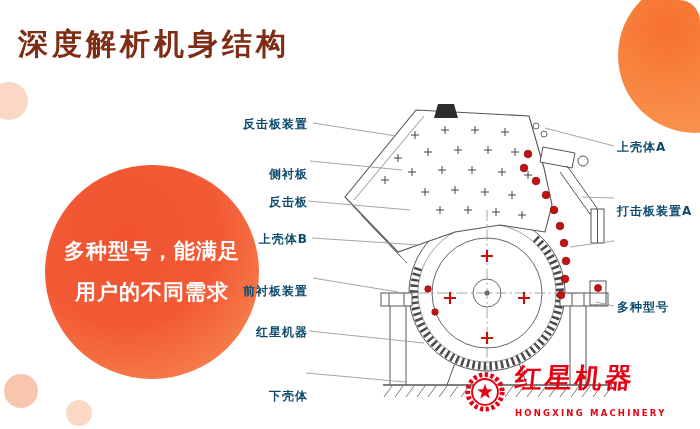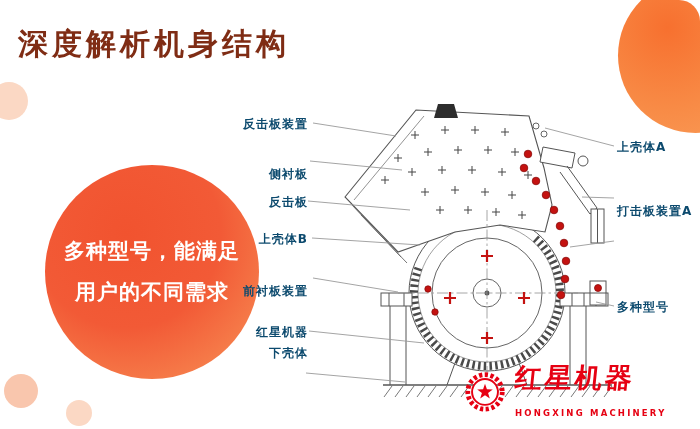--- a/index.html
+++ b/index.html
@@ -123,21 +123,21 @@
 
     <path fill="none" stroke="#9a9a9a" stroke-width="0.9" d="M313,123 L396,136 M310,161 L402,170 M308,201 L410,210 M312,238 L420,245 M313,278 L398,292 M309,331 L424,343 M306,373 L405,382 M614,146 L545,128 M614,198 L582,197 M614,241 L570,247 M614,306 L596,302"></path>
   </svg>
 
   <div class="lbl lbl-l" style="top:116px">反击板装置</div>
   <div class="lbl lbl-l" style="top:166px">侧衬板</div>
   <div class="lbl lbl-l" style="top:194px">反击板</div>
   <div class="lbl lbl-l" style="top:231px">上壳体B</div>
   <div class="lbl lbl-l" style="top:283px">前衬板装置</div>
   <div class="lbl lbl-l" style="top:324px">红星机器</div>
-  <div class="lbl lbl-l" style="top:345px">下壳体</div>
+  <div class="lbl lbl-l" style="top:388px">下壳体</div>
 
   <div class="lbl lbl-r" style="top:139px">上壳体A</div>
   <div class="lbl lbl-r" style="top:203px">打击板装置A</div>
   <div class="lbl lbl-r" style="top:299px">多种型号</div>
 
   <div class="logo">
     <svg width="46" height="48" viewBox="0 0 48 48" xmlns="http://www.w3.org/2000/svg">
       <circle cx="24" cy="25" r="18" fill="none" stroke="#e60012" stroke-width="5" stroke-dasharray="3.4 2.6"></circle>
       <circle cx="24" cy="25" r="13.5" fill="#ffffff" stroke="#e60012" stroke-width="2"></circle>
       <path d="M24,16.5 L26,22.25 L32.08,22.37 L27.23,26.05 L29,31.88 L24,28.4 L19,31.88 L20.77,26.05 L15.92,22.37 L22,22.25 Z" fill="#e60012"></path>

